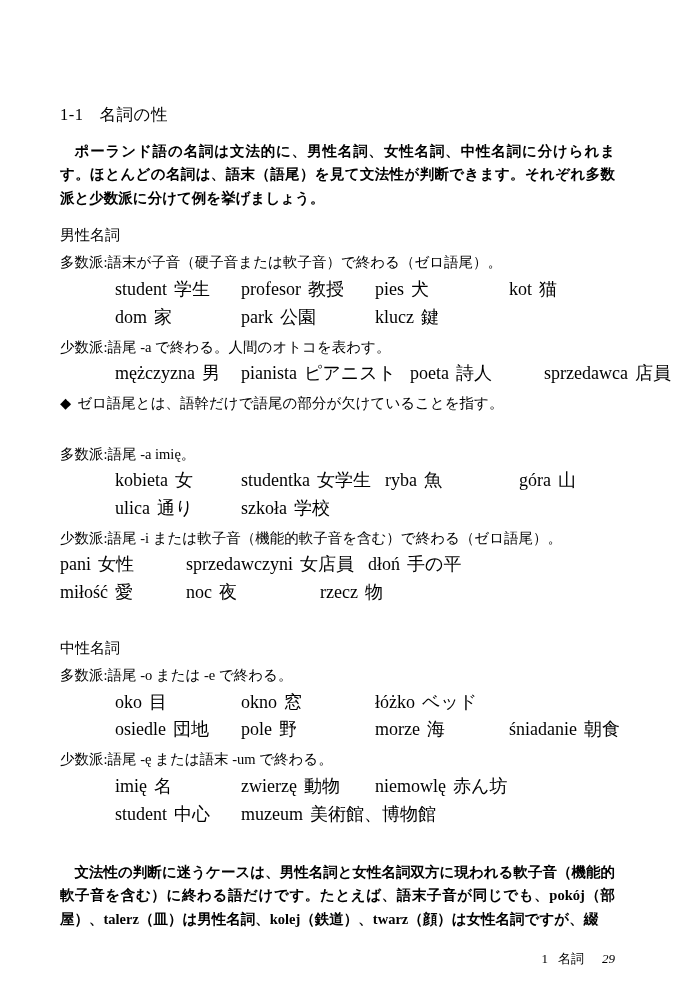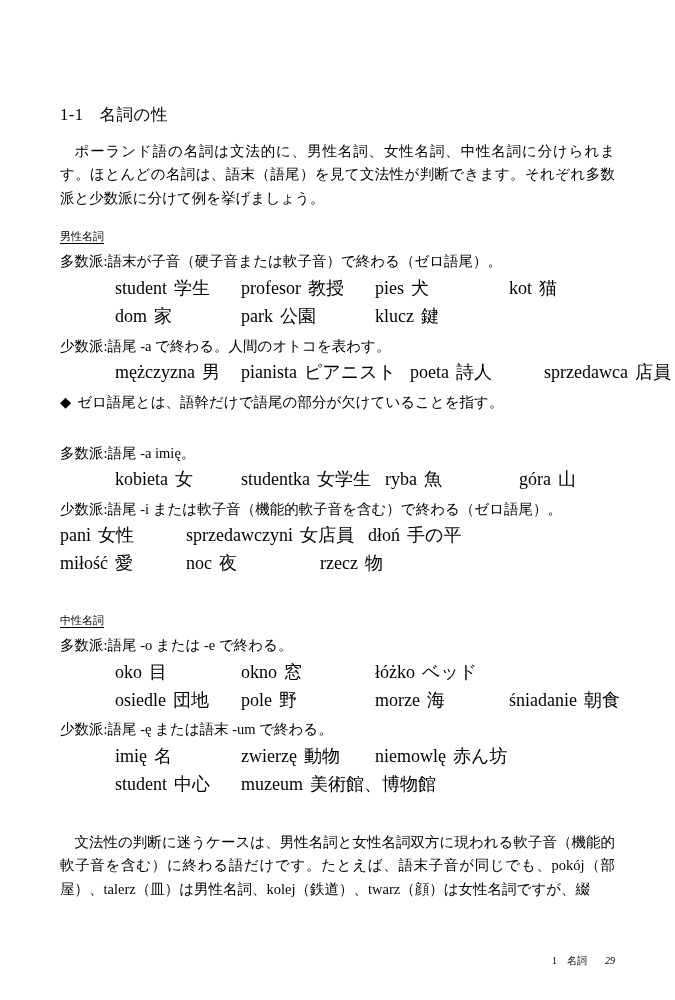--- a/index.html
+++ b/index.html
@@ -32,27 +32,27 @@
   .section-title .num {
     margin-right: 16px;
   }
   p.body-para {
     font-size: 14.5px;
     line-height: 1.62;
     margin: 0 0 16px 0;
     text-align: justify;
     text-justify: inter-character;
     text-indent: 1em;
+    font-weight: bold;
   }
   .group {
     margin-bottom: 14px;
   }
   .group-head {
-    font-size: 11px;
-    text-decoration: underline;
+    font-size: 15px;
     text-underline-offset: 3px;
     margin: 0 0 6px 0;
     display: inline-block;
   }
   .rule-line {
     font-size: 14.5px;
     line-height: 1.55;
     margin: 0 0 2px 0;
     display: flex;
     align-items: flex-start;
@@ -94,21 +94,21 @@
   .note-line .diamond {
     margin-right: 6px;
   }
   .closing {
     margin-top: 22px;
   }
   .footer {
     position: absolute;
     right: 60px;
     bottom: 48px;
-    font-size: 10px;
+    font-size: 13px;
     white-space: nowrap;
   }
   .footer .chap-num { margin-right: 10px; }
   .footer .chap-name { margin-right: 18px; }
   .footer .page-num { font-style: italic; }
   .gap-m { height: 14px; }
 </style>
 </head>
 <body>
 
@@ -141,20 +141,21 @@
         <div class="note-line"><span class="diamond">◆</span><span>ゼロ語尾とは、語幹だけで語尾の部分が欠けていることを指す。</span></div>
         <div class="gap-m"></div>
       </div>
       <div class="group">
         <div class="rule-line">
           <span class="rule-label">多数派:</span>
           <span class="rule-text">語尾 -a imię。</span>
         </div>
         <div class="examples">
           <div class="ex-row indent"><span class="ex" style="min-width: 112px; margin-right: 14px;"><span class="word">kobieta</span><span class="gloss">女</span></span><span class="ex" style="min-width: 120px; margin-right: 14px;"><span class="word">studentka</span><span class="gloss">女学生</span></span><span class="ex" style="min-width: 120px; margin-right: 14px;"><span class="word">ryba</span><span class="gloss">魚</span></span><span class="ex" style="min-width: 120px; margin-right: 14px;"><span class="word">góra</span><span class="gloss">山</span></span></div>
+          <div class="ex-row indent"><span class="ex" style="min-width: 112px; margin-right: 14px;"><span class="word">ulica</span><span class="gloss">通り</span></span><span class="ex" style="min-width: 120px; margin-right: 14px;"><span class="word">szkoła</span><span class="gloss">学校</span></span></div>
         </div>
         <div class="rule-line">
           <span class="rule-label">少数派:</span>
           <span class="rule-text">語尾 -i または軟子音（機能的軟子音を含む）で終わる（ゼロ語尾）。</span>
         </div>
         <div class="examples">
           <div class="ex-row"><span class="ex" style="min-width: 112px; margin-right: 14px;"><span class="word">pani</span><span class="gloss">女性</span></span><span class="ex" style="min-width: 120px; margin-right: 14px;"><span class="word">sprzedawczyni</span><span class="gloss">女店員</span></span><span class="ex" style="min-width: 120px; margin-right: 14px;"><span class="word">dłoń</span><span class="gloss">手の平</span></span></div>
           <div class="ex-row"><span class="ex" style="min-width: 112px; margin-right: 14px;"><span class="word">miłość</span><span class="gloss">愛</span></span><span class="ex" style="min-width: 120px; margin-right: 14px;"><span class="word">noc</span><span class="gloss">夜</span></span><span class="ex" style="min-width: 120px; margin-right: 14px;"><span class="word">rzecz</span><span class="gloss">物</span></span></div>
         </div>
         <div class="gap-m"></div>

